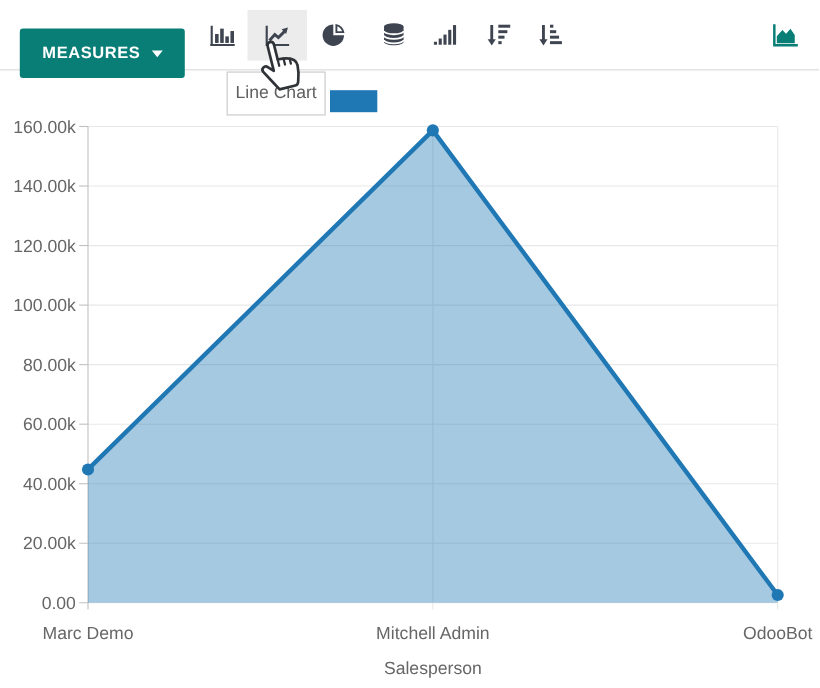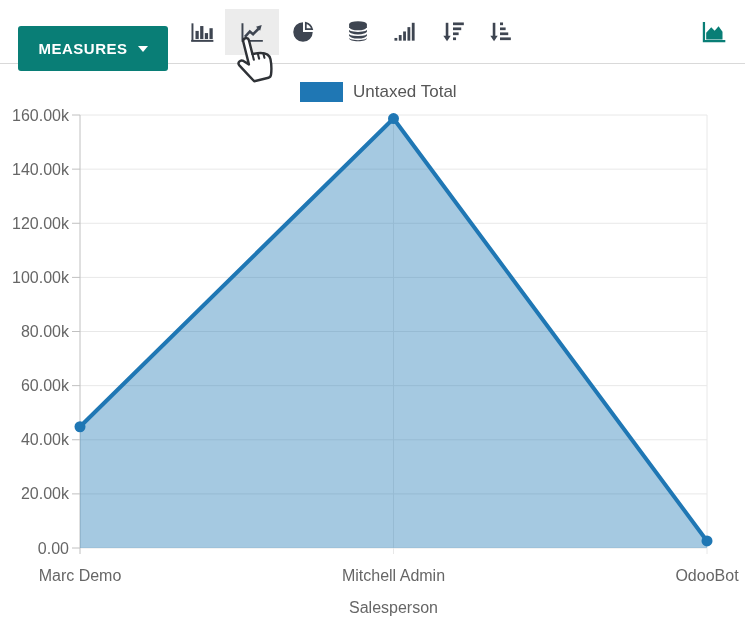--- a/index.html
+++ b/index.html
@@ -167,22 +167,24 @@
     <button class="switch">
       <svg class="ic" width="27" height="27" viewBox="0 0 24 24">
         <path d="M3.5 3.5 V20.5 H22.5" fill="none" stroke="currentColor" stroke-width="2"></path>
         <path d="M5.5 19 V13.2 L10 8.3 L13 11.3 L16.5 7.3 L20 12.3 V19 Z" fill="currentColor"></path>
       </svg>
     </button>
   </header>
 
   <div class="legend">
     <span class="swatch" style="background: rgb(31, 119, 180);"></span>
-    <span class="ltext">Untaxed Total</span>
   </div>
 
+  <div class="tooltip">
+    <span>Line Chart</span>
+  </div>
 
   <svg class="cursor" viewBox="0 0 26 30">
     <path d="M10 27.5 C8.3 24.5 5.1 18.6 3.9 16.5 C3 14.8 5.3 13.2 6.8 14.6 L9.4 17.3 L9.4 4 C9.4 1.6 12.8 1.6 12.8 4 L12.8 12 C18.3 12.2 22.3 13.8 22.2 17.4 C22.1 20 21.3 23.6 20.4 26 C20 27.1 19.5 27.5 18.5 27.5 Z" fill="#fff" stroke="#2f3237" stroke-width="1.4" stroke-linejoin="round"></path>
     <path d="M12.8 12 L12.8 15.4 M15.9 12.4 L15.9 15.5 M19 13.1 L19 15.8" fill="none" stroke="#2f3237" stroke-width="1.2" stroke-linecap="round"></path>
   </svg>
 
 </div>
 
 </body></html>

